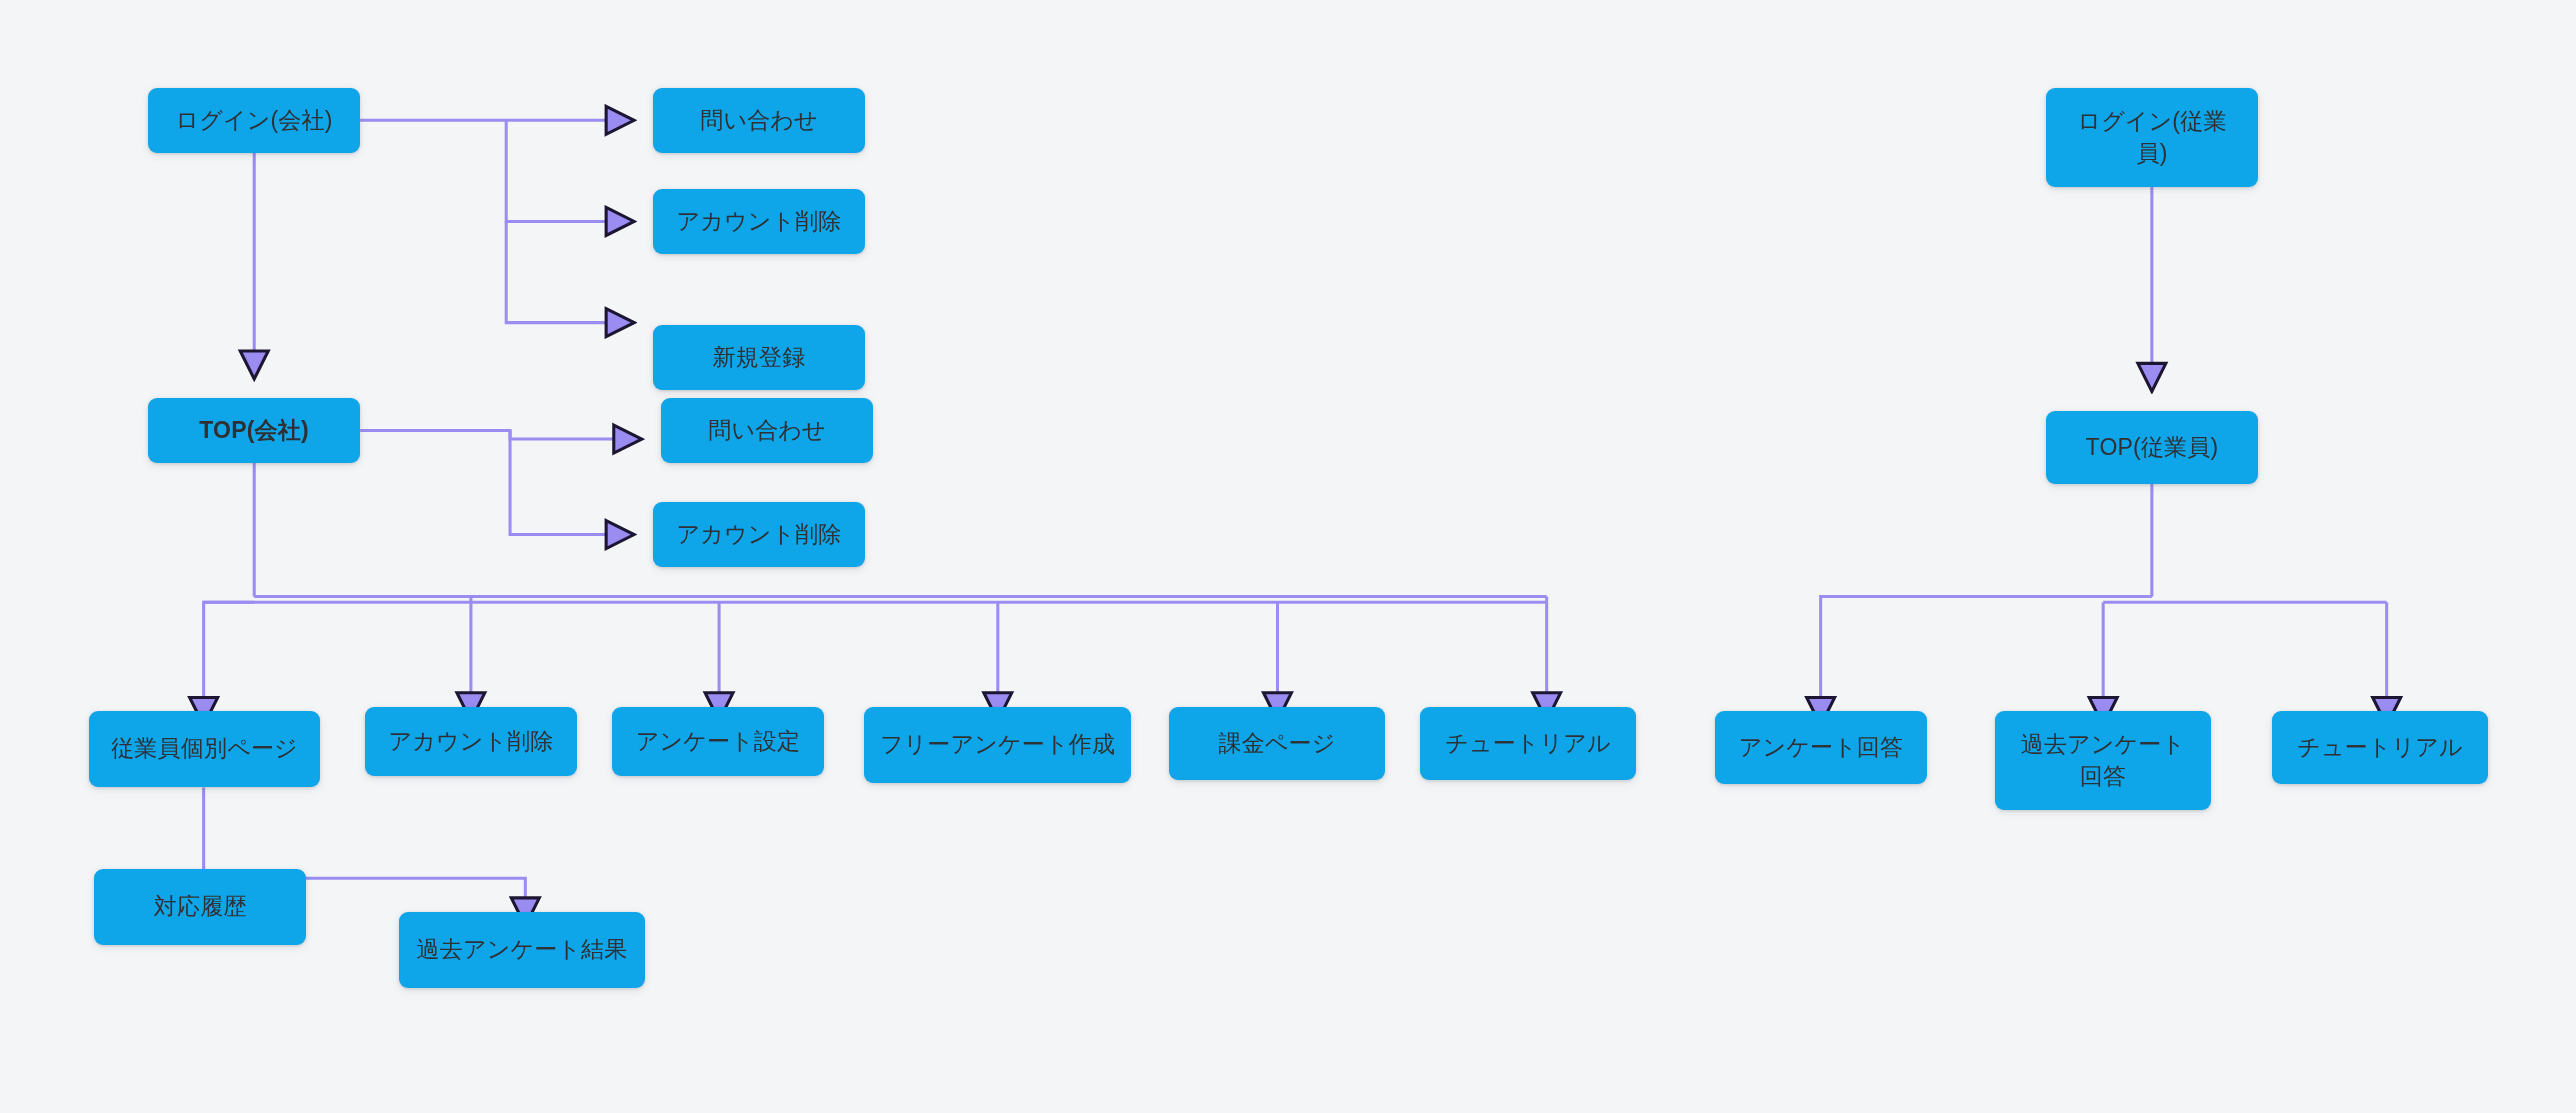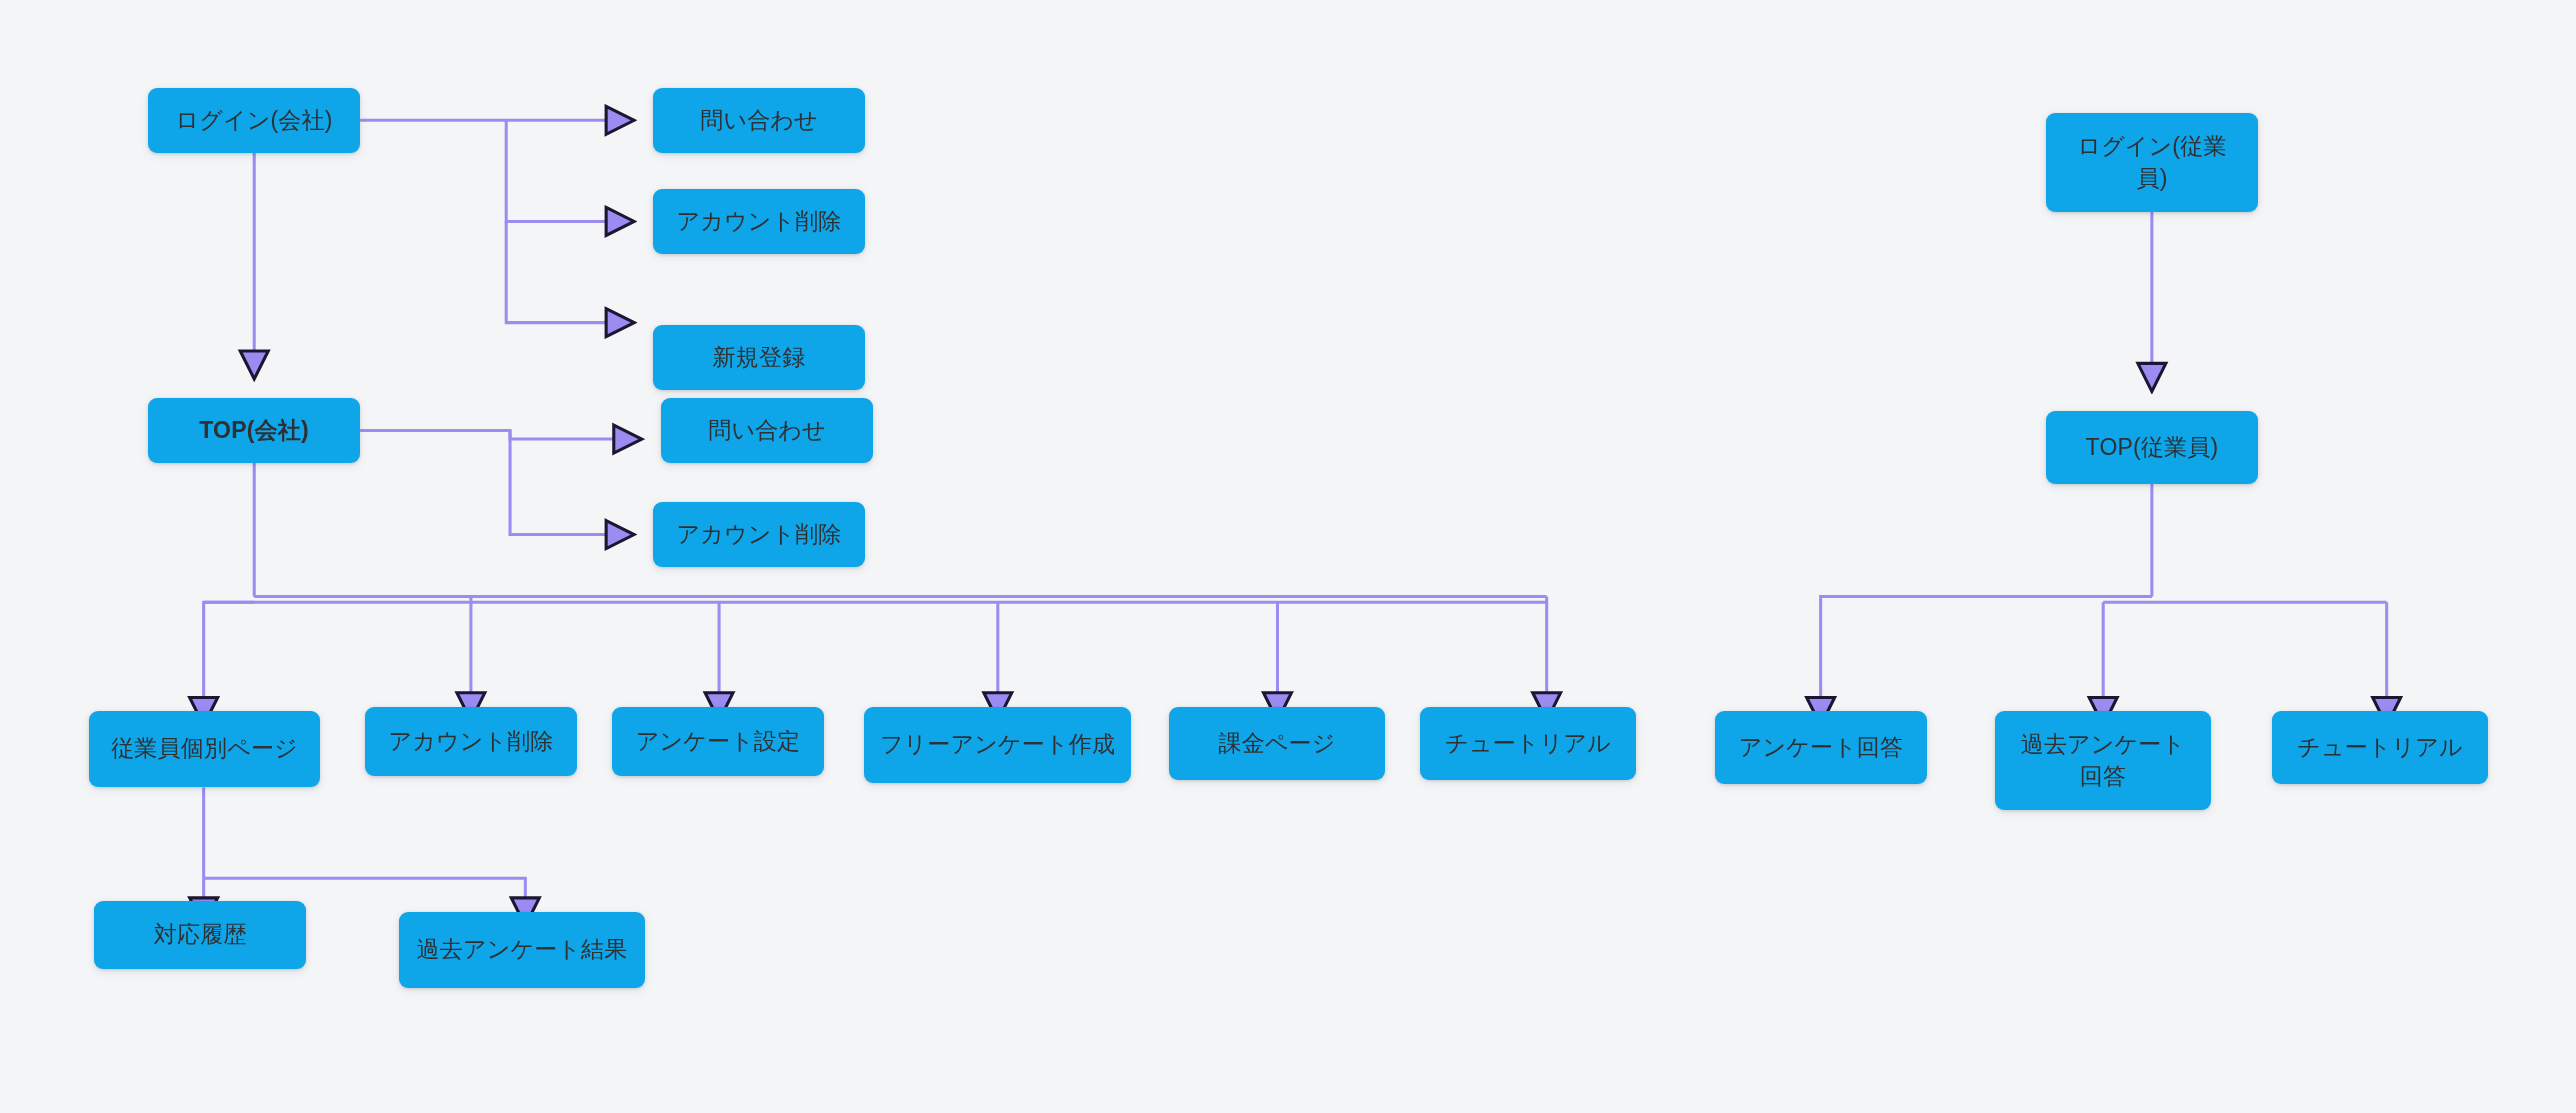--- a/index.html
+++ b/index.html
@@ -149,29 +149,29 @@
   </div>
 
   <div class="node" style="left:1169px;top:707px;width:216px;height:73px;">
     <span class="node-label">課金ページ</span>
   </div>
 
   <div class="node" style="left:1420px;top:707px;width:216px;height:73px;">
     <span class="node-label">チュートリアル</span>
   </div>
 
-  <div class="node" style="left:94px;top:901px;width:212px;height:68px;padding-left:8px;">
+  <div class="node" style="left:94px;top:869px;width:212px;height:76px;padding-left:8px;">
     <span class="node-label">対応履歴</span>
   </div>
 
   <div class="node" style="left:399px;top:912px;width:246px;height:76px;">
     <span class="node-label">過去アンケート結果</span>
   </div>
 
-  <div class="node" style="left:2046px;top:88px;width:212px;height:99px;margin-top:25px;">
+  <div class="node" style="left:2046px;top:88px;width:212px;height:99px;">
     <span class="node-label">ログイン(従業
 員)</span>
   </div>
 
   <div class="node" style="left:2046px;top:411px;width:212px;height:73px;">
     <span class="node-label">TOP(従業員)</span>
   </div>
 
   <div class="node" style="left:1715px;top:711px;width:212px;height:73px;">
     <span class="node-label">アンケート回答</span>

